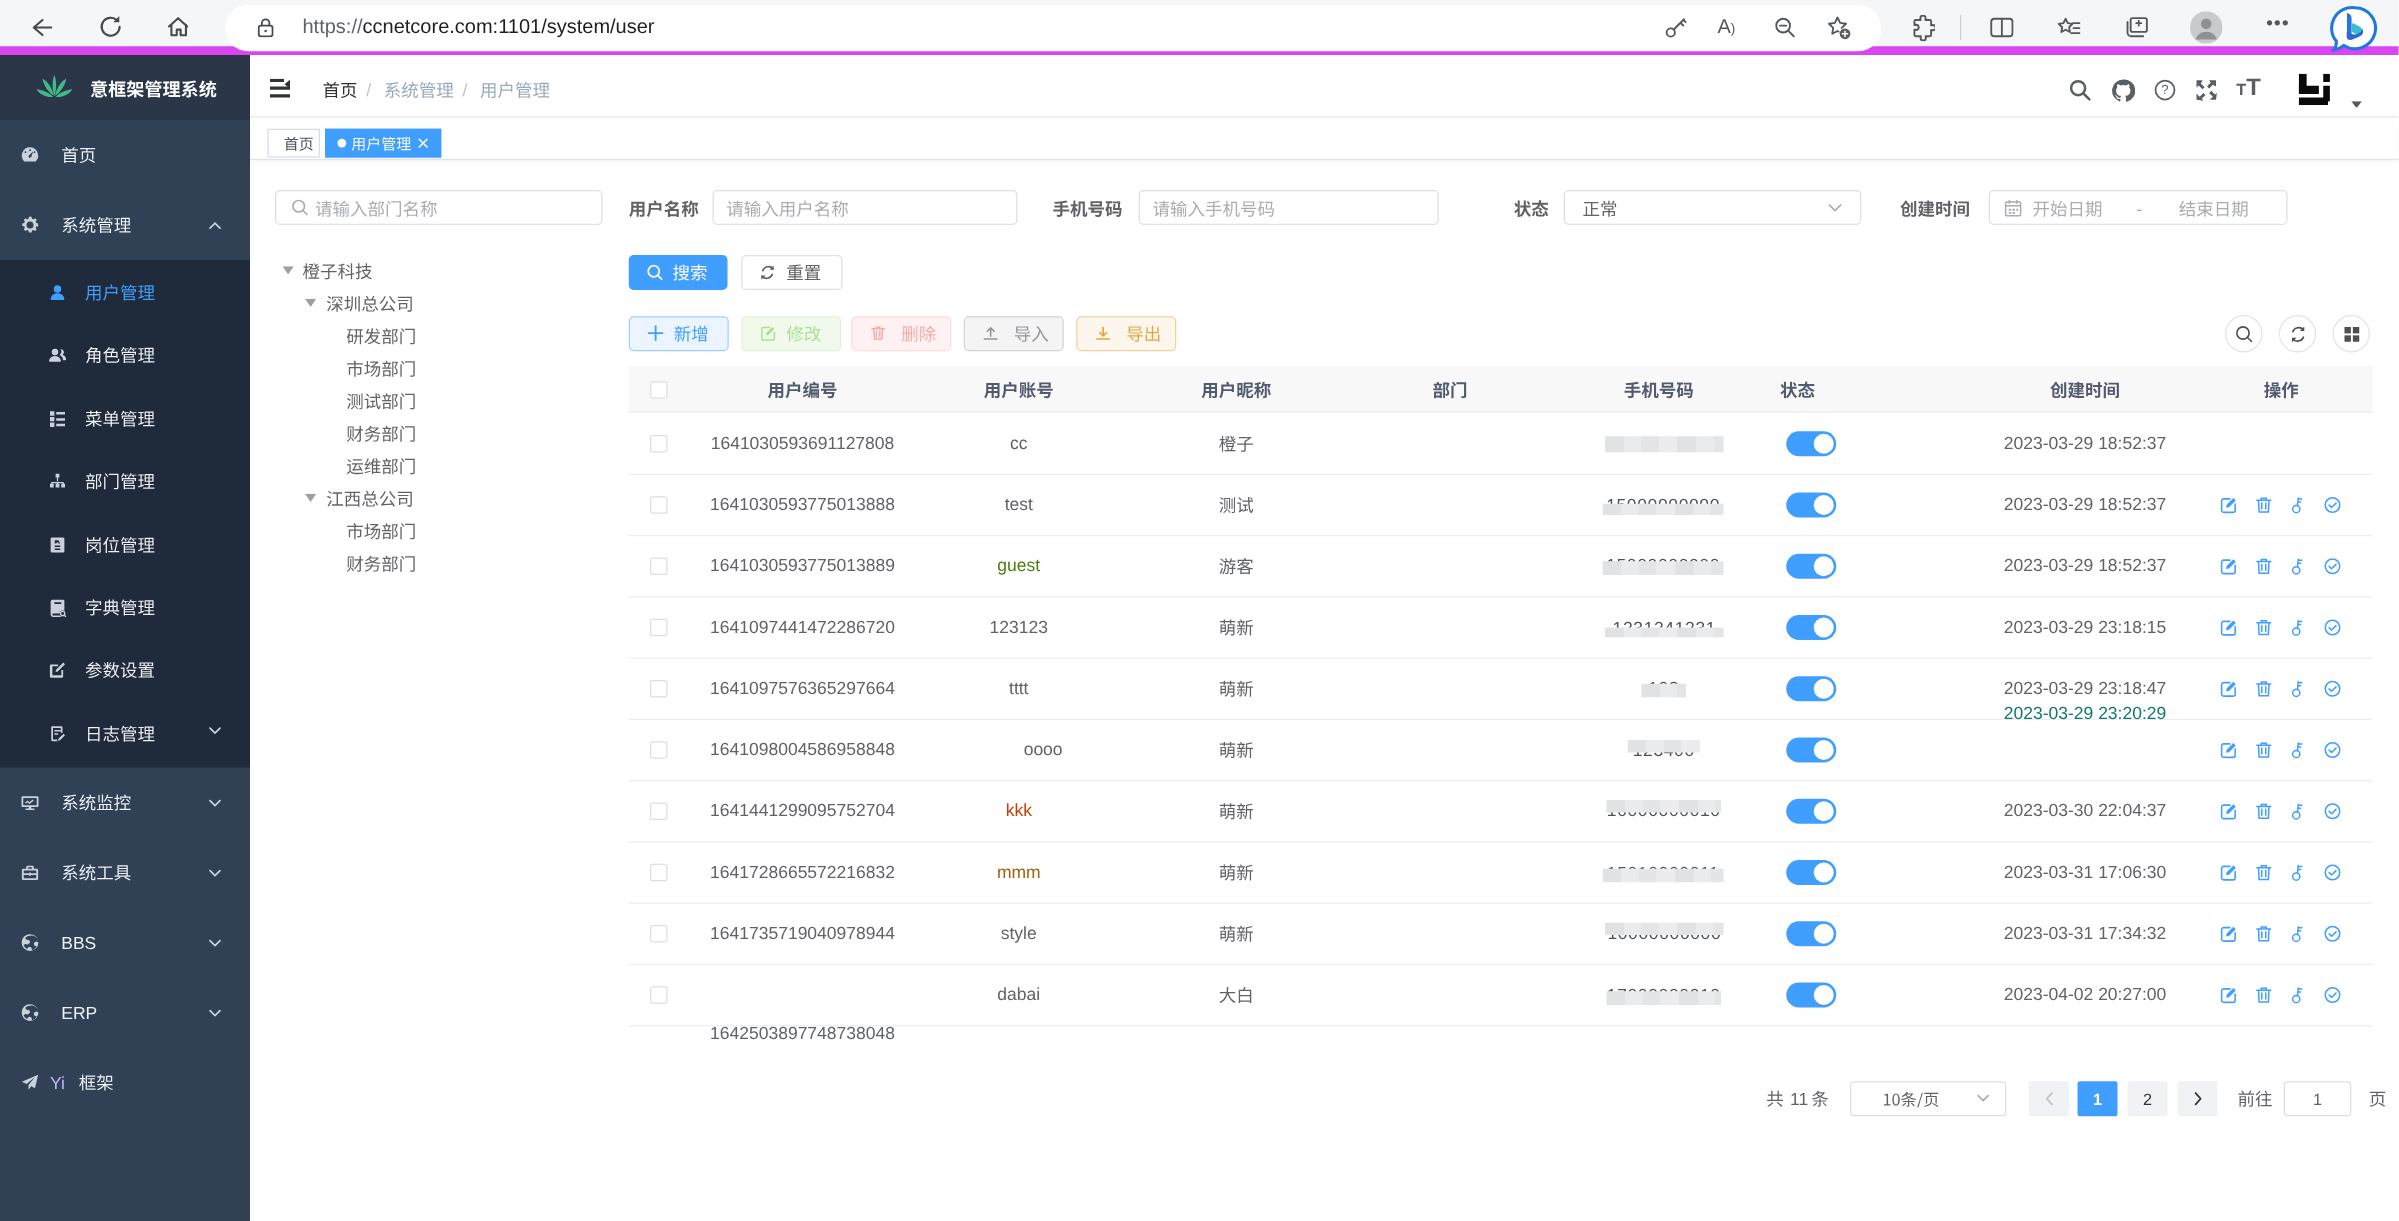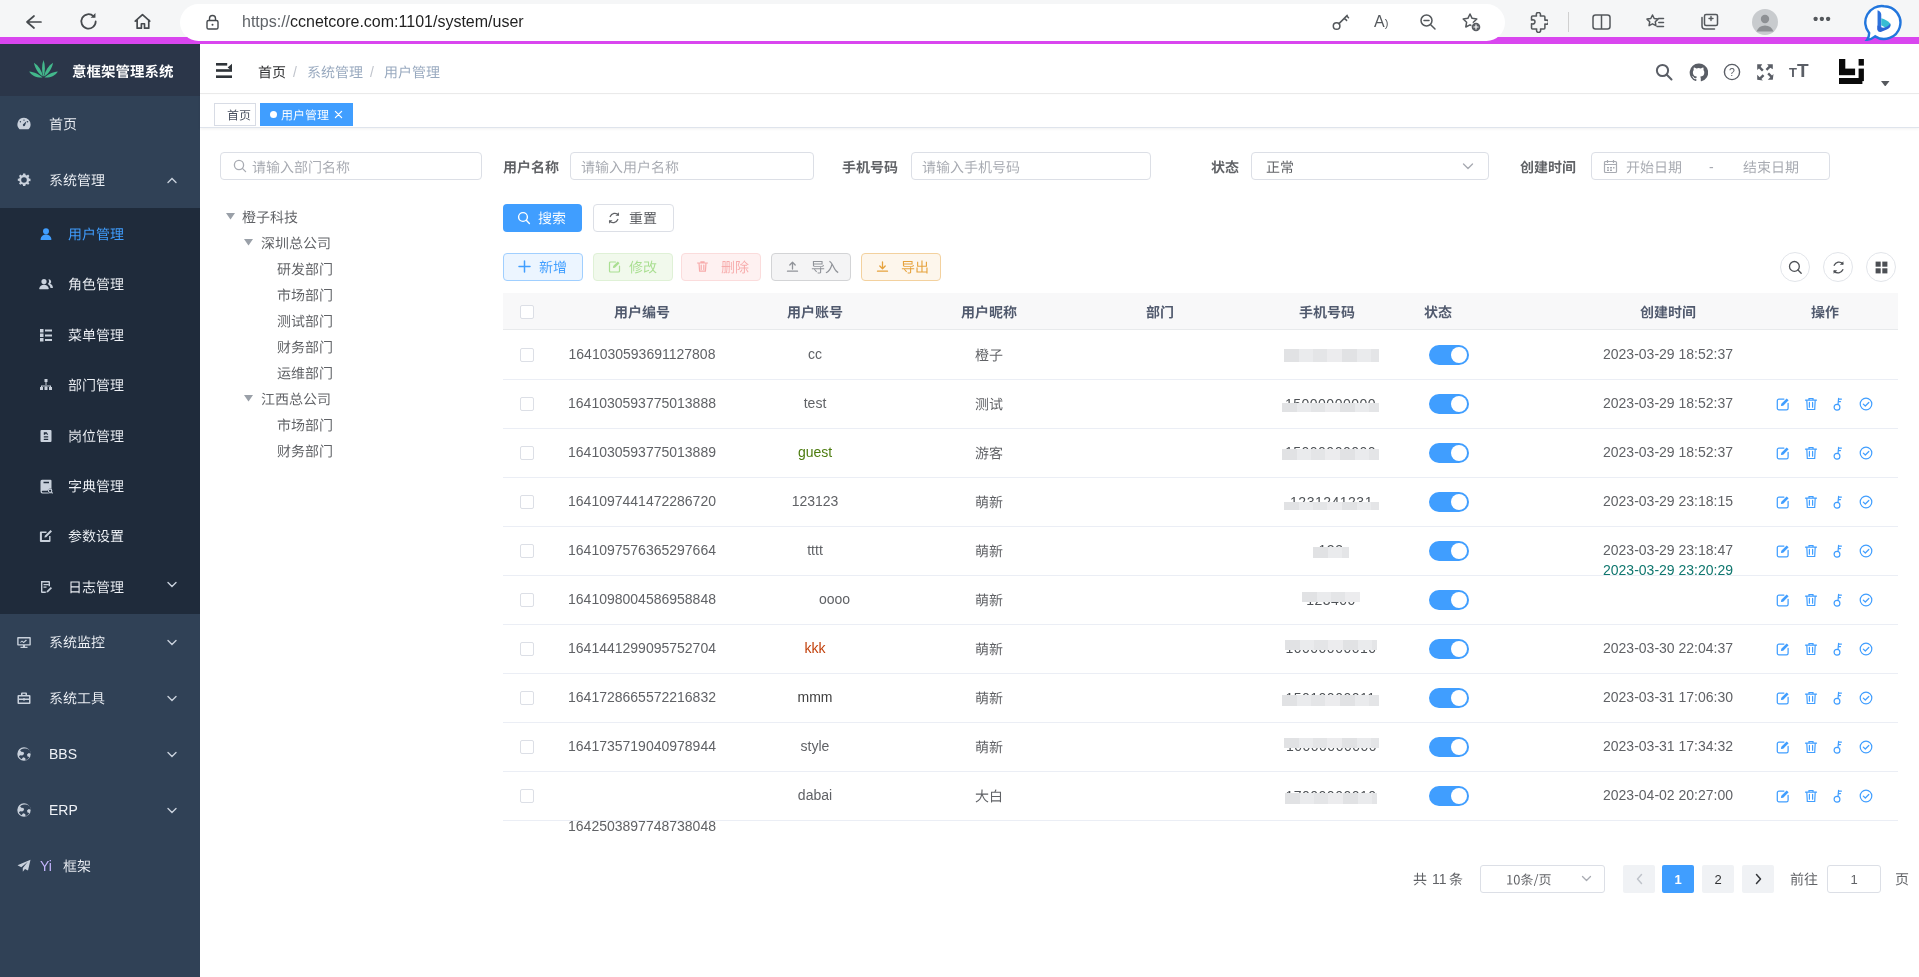--- a/index.html
+++ b/index.html
@@ -1291,21 +1291,21 @@
       <circle cx="6" cy="10.2" r="2.9" stroke="#409eff" stroke-width="1.2" fill="none"></circle>
       <path d="M7 7.5 7.6 1.4M7.45 2.1h3M7.2 4.6h2.3" stroke="#409eff" stroke-width="1.2" fill="none" stroke-linecap="round"></path>
     </svg>
     <svg class="ic" style="left:1858.5px;top:641.5px;" width="14" height="14" viewBox="0 0 14 14" fill="none" stroke="none">
       <circle cx="7" cy="7" r="5.8" stroke="#409eff" stroke-width="1.2" fill="none"></circle>
       <path d="M4.3 7.1 6.3 9 9.8 5.5" stroke="#409eff" stroke-width="1.2" fill="none" stroke-linecap="round" stroke-linejoin="round"></path>
     </svg>
     <div class="abs" style="left:503px;top:721.7px;width:1395px;height:1px;background:#ebeef5"></div>
     <div class="abs" style="left:520px;top:690.5px;width:14px;height:14px;background:#fff;border:1px solid #dcdfe6;border-radius:2px"></div>
     <div style="position:absolute;left:422px;width:440px;text-align:center;top:687.0px;font:400 14px/21.0px 'Liberation Sans',sans-serif;color:#606266;letter-spacing:0;white-space:nowrap;">1641728665572216832</div>
-    <div style="position:absolute;left:595px;width:440px;text-align:center;top:687.0px;font:400 14px/21.0px 'Liberation Sans',sans-serif;color:#404040;letter-spacing:0;white-space:nowrap;">mmm</div>
+    <div style="position:absolute;left:595px;width:440px;text-align:center;top:687.0px;font:400 14px/21.0px 'Liberation Sans',sans-serif;color:#a16207;letter-spacing:0;white-space:nowrap;">mmm</div>
     <div style="position:absolute;left:975.0px;top:690.5px;line-height:0;">
       <svg class="" style="" width="28.0" height="14" viewBox="0 -880 2000 1000" fill="#606266">
         <use href="#r840C" x="0"></use>
         <use href="#r65B0" x="1000"></use>
       </svg>
     </div>
     <div class="abs" style="left:1282px;top:690px;width:97px;height:16px;overflow:hidden">
       <div style="position:absolute;left:0;top:0;width:97px;text-align:center;font:400 14px/16px 'Liberation Sans',sans-serif;color:#4e5256;filter:blur(0.4px);letter-spacing:0.5px">15010000011</div>
       <div style="position:absolute;left:0;top:5px;bottom:0;right:0;background:repeating-linear-gradient(90deg,#e1e2e4 0 15px,#eaebed 15px 29px,#e4e5e7 29px 43px,#ececee 43px 58px)"></div>
     </div>

